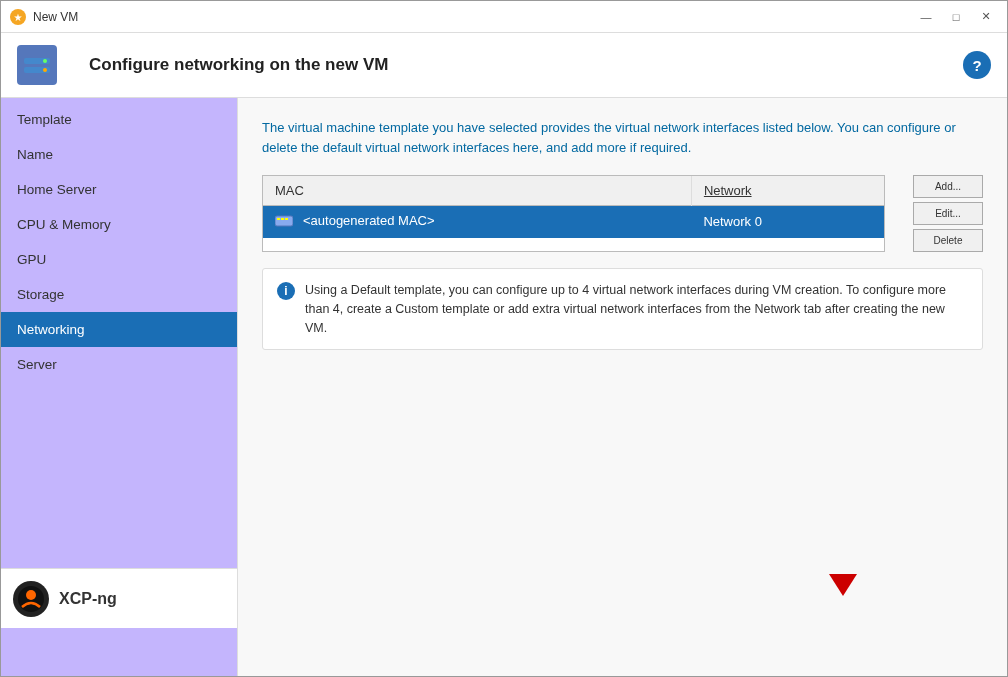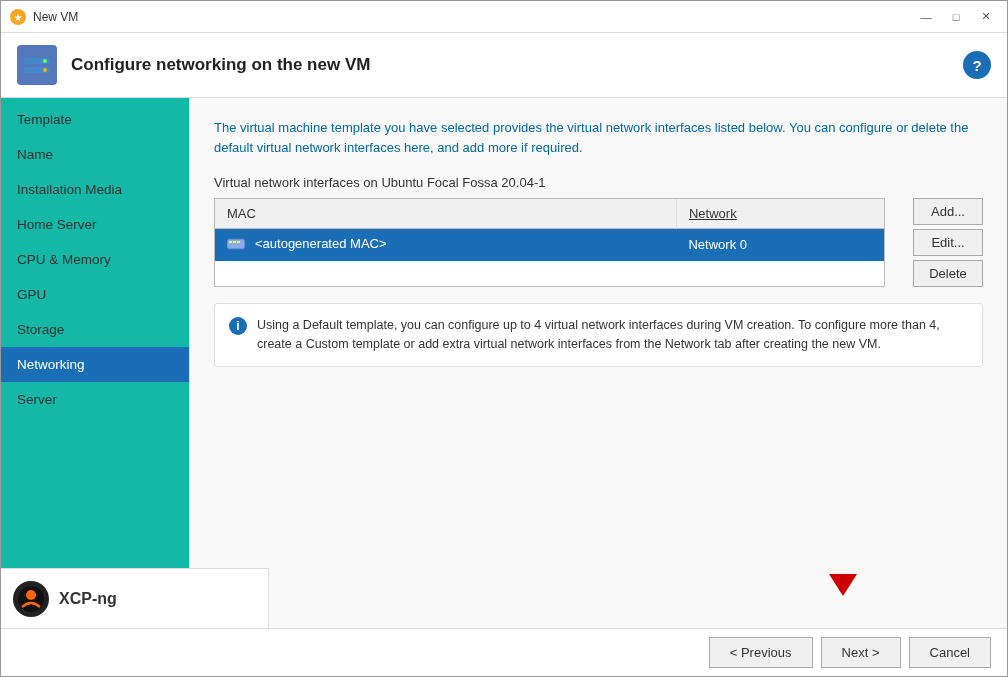--- a/index.html
+++ b/index.html
@@ -66,21 +66,21 @@
       padding: 12px 16px;
       display: flex;
       align-items: center;
       justify-content: space-between;
       flex-shrink: 0;
     }
 
     .header-left {
       display: flex;
       align-items: center;
-      gap: 14px;
+      gap: 32px;
     }
 
     .header-icon {
       width: 40px;
       height: 40px;
       background: #5577bb;
       border-radius: 4px;
       display: flex;
       align-items: center;
       justify-content: center;
@@ -109,22 +109,22 @@
       justify-content: center;
     }
 
     .main-content {
       display: flex;
       flex: 1;
       overflow: hidden;
     }
 
     .sidebar {
-      width: 189px;
-      background: #14b8a6;
+      width: 237px;
+      background: #c4b5fd;
       border-right: 1px solid #ddd;
       flex-shrink: 0;
       padding-top: 4px;
     }
 
     .sidebar-item {
       padding: 10px 16px;
       font-size: 13.5px;
       color: #333;
       cursor: pointer;
@@ -132,21 +132,21 @@
 
     .sidebar-item.active {
       background: #1a6eb5;
       color: white;
     }
 
     .sidebar-footer {
       position: absolute;
       bottom: 48px;
       left: 0;
-      width: 268px;
+      width: 237px;
       height: 60px;
       background: #fff;
       border-top: 1px solid #ddd;
       border-right: 1px solid #ddd;
       display: flex;
       align-items: center;
       padding: 8px 12px;
       gap: 10px;
     }
 
@@ -243,21 +243,21 @@
 
     .table-buttons {
       display: flex;
       flex-direction: column;
       gap: 4px;
     }
 
     .table-btn {
       width: 70px;
       padding: 5px 10px;
-      font-size: 13px;
+      font-size: 10px;
       background: #f0f0f0;
       border: 1px solid #aaa;
       cursor: pointer;
       color: #333;
       text-align: center;
     }
 
     .info-box {
       background: #fff;
       border: 1px solid #ddd;
@@ -365,32 +365,30 @@
     </div>
     <button class="help-btn">?</button>
   </div>
 
   <div class="window-body">
     <div class="main-content">
 
       <div class="sidebar">
         <div class="sidebar-item">Template</div>
         <div class="sidebar-item">Name</div>
-        <div class="sidebar-item">Installation Media</div>
         <div class="sidebar-item">Home Server</div>
         <div class="sidebar-item">CPU &amp; Memory</div>
         <div class="sidebar-item">GPU</div>
         <div class="sidebar-item">Storage</div>
         <div class="sidebar-item active">Networking</div>
         <div class="sidebar-item">Server</div>
       </div>
 
       <div class="content-area">
         <p class="description-text">The virtual machine template you have selected provides the virtual network interfaces listed below. You can configure or delete the default virtual network interfaces here, and add more if required.</p>
-        <p class="vm-label">Virtual network interfaces on Ubuntu Focal Fossa 20.04-1</p>
 
         <div class="network-section">
           <div class="network-table-wrapper">
             <table class="network-table">
               <thead>
                 <tr>
                   <th>MAC</th>
                   <th>Network</th>
                 </tr>
               </thead>
@@ -435,19 +433,14 @@
       <div class="sidebar-footer-logo">
         <svg width="28" height="28" viewBox="0 0 28 28">
           <circle cx="14" cy="14" r="13" fill="#111"></circle>
           <circle cx="14" cy="10" r="5" fill="#ff6600"></circle>
           <path d="M5 22 Q14 14 23 22" stroke="#ff6600" stroke-width="2.5" fill="none"></path>
         </svg>
       </div>
       <span class="sidebar-footer-text">XCP-ng</span>
     </div>
 
-    <div class="bottom-bar">
-      <button class="bottom-btn">&lt; Previous</button>
-      <button class="bottom-btn">Next &gt;</button>
-      <button class="bottom-btn">Cancel</button>
-    </div>
   </div>
 </div>
 
 </body></html>

